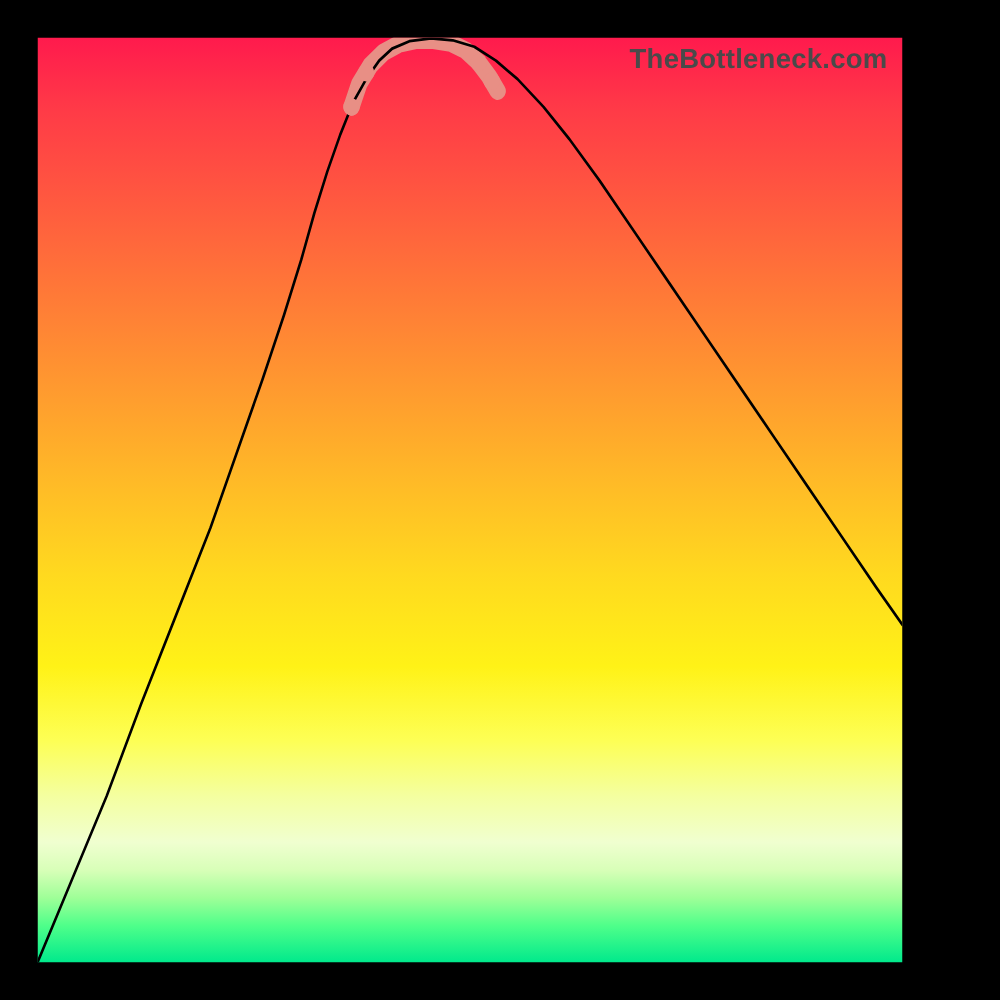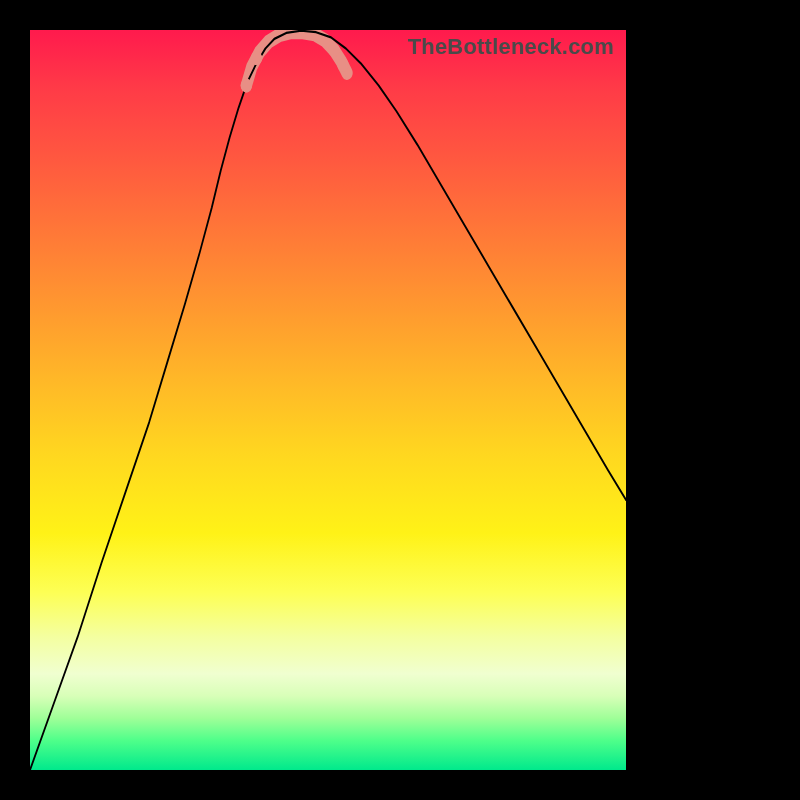--- a/index.html
+++ b/index.html
@@ -16,21 +16,21 @@
     left: 0;
     top: 0;
     width: 800px;
     height: 800px;
     background: #000;
   }
   .plot {
     position: absolute;
     left: 30px;
     top: 30px;
-    width: 596px;
+    width: 692px;
     height: 740px;
     overflow: hidden;
     text-decoration: underline;
   }
   .gradient {
     position: absolute;
     left: 0;
     top: 0;
     width: 100%;
     height: 100%;

